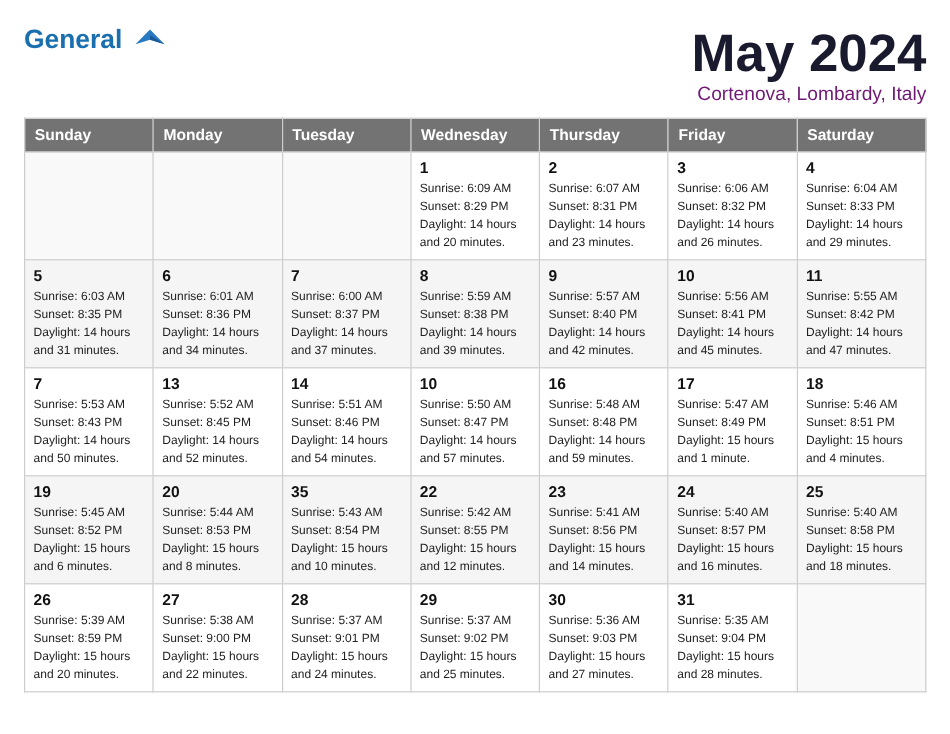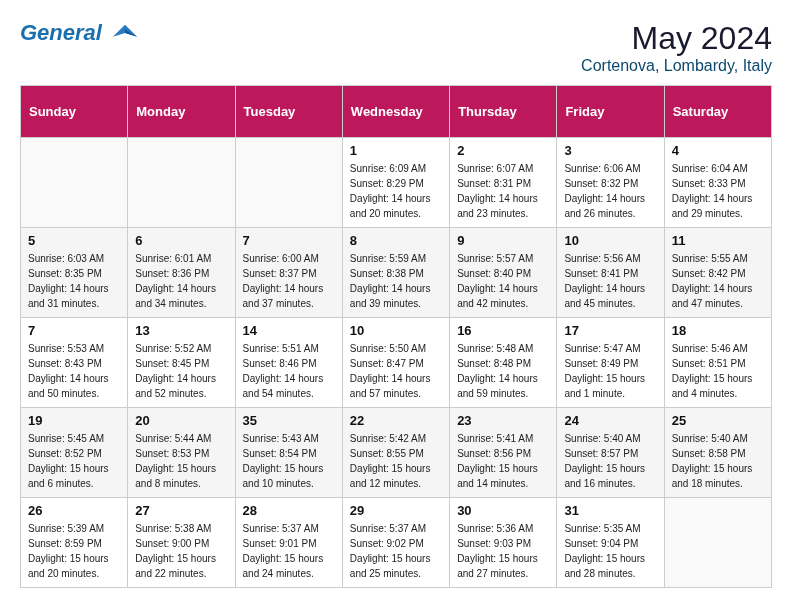--- a/index.html
+++ b/index.html
@@ -21,49 +21,48 @@
       align-items: center;
     }
     .logo-text {
       font-size: 22px;
       font-weight: bold;
       color: #1a1a2e;
       line-height: 1.1;
     }
     .logo-text span {
       color: #1a6faf;
-      font-style: italic;
     }
     .logo-icon {
       width: 28px;
       height: 28px;
       margin-left: 3px;
     }
     .title-block {
       text-align: right;
     }
     .month-title {
-      font-size: 32px;
-      font-weight: normal;
+      font-size: 44px;
+      font-weight: bold;
       color: #1a1a2e;
     }
     .location {
       font-size: 16px;
-      color: #0c4a6e;
+      color: #701a75;
     }
     table {
       width: 100%;
       border-collapse: collapse;
       table-layout: fixed;
     }
     thead tr th {
-      background-color: #be185d;
+      background-color: #737373;
       color: #fff;
       text-align: left;
-      padding: 18px 8px;
+      padding: 6px 8px;
       font-size: 13px;
       font-weight: bold;
       border: 1px solid #ccc;
     }
     tbody tr td {
       border: 1px solid #ccc;
       vertical-align: top;
       padding: 5px 7px;
       font-size: 11px;
       color: #222;

